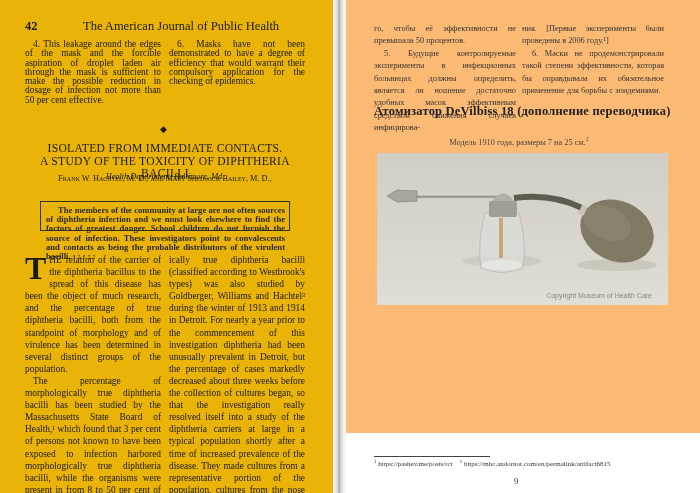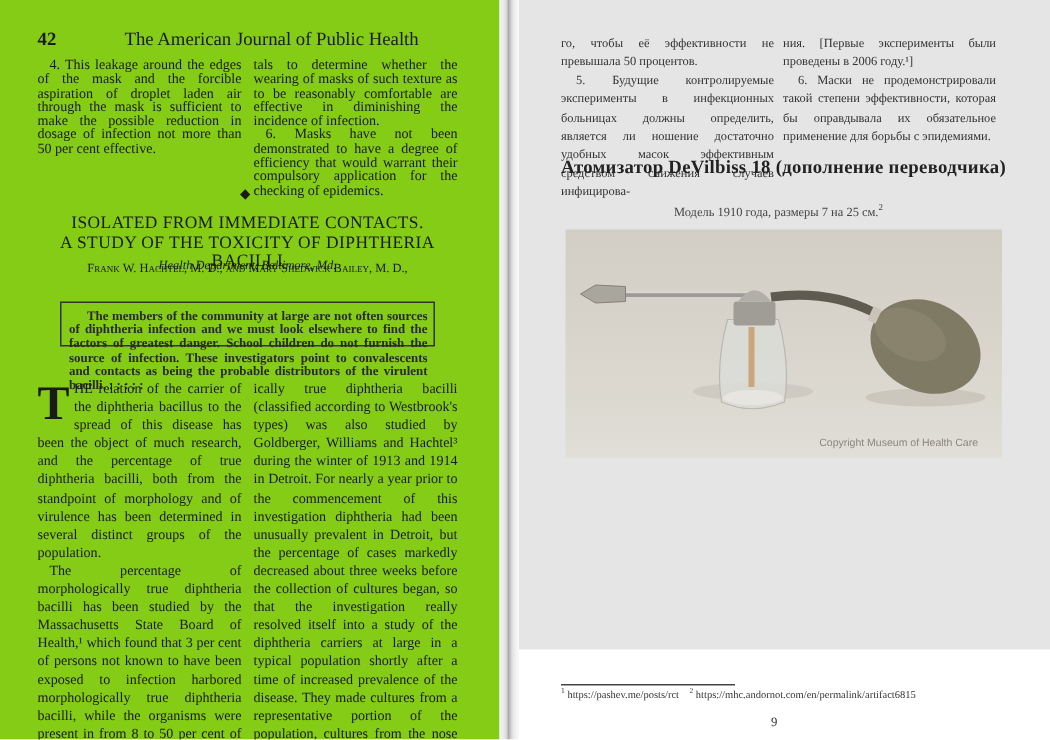--- a/index.html
+++ b/index.html
@@ -2,24 +2,24 @@
 <html><head>
   <meta charset="utf-8">
   <style>
     html, body { margin: 0; padding: 0; }
     body {
       width: 700px; height: 493px; overflow: hidden; position: relative;
       background: #ffffff;
       font-family: "Liberation Serif", "DejaVu Serif", serif;
       color: #1a1a1a;
     }
-    .page-left { position: absolute; left: 0; top: 0; width: 333px; height: 493px; background: #84cc16; }
+    .page-left { position: absolute; left: 0; top: 0; width: 333px; height: 493px; background: #eab308; }
     .divider { position: absolute; left: 333px; top: 0; width: 13px; height: 493px;
       background: linear-gradient(to right, #f4f4f4 0px, #e9e9e9 3px, #d2d2d2 5px, #a8a8a8 6px, #c4c4c4 7px, #e6e6e6 9px, #f7f7f7 12px); }
-    .page-right { position: absolute; left: 346px; top: 0; width: 354px; height: 433px; background: #e5e5e5; }
+    .page-right { position: absolute; left: 346px; top: 0; width: 354px; height: 433px; background: #fdba74; }
 
     
     .lp-header { position: absolute; top: 19px; left: 25px; width: 280px; font-size: 12.5px; }
     .lp-header .pno { position: absolute; left: 0; font-weight: bold; }
     .lp-header .jtitle { position: absolute; left: 58px; }
     .cols2 { position: absolute; left: 25px; width: 280px; display: flex; justify-content: space-between; }
     .col { width: 136px; font-size: 9.4px; line-height: 9.3px; text-align: justify; hyphens: auto; }
     .col p { margin: 0; text-indent: 8px; }
     .col p.noind { text-indent: 0; }
     .top-cols { top: 40px; }
@@ -58,21 +58,20 @@
   <div class="lp-header">
     <span class="pno">42</span>
     <span class="jtitle">The American Journal of Public Health</span>
   </div>
 
   <div class="cols2 top-cols">
     <div class="col">
       <p>4. This leakage around the edges of the mask and the forcible aspiration of droplet laden air through the mask is sufficient to make the possible reduction in dosage of infection not more than 50 per cent effective.</p>
     </div>
     <div class="col">
-      <p class="noind">tals to determine whether the wearing of masks of such texture as to be reasonably comfortable are effective in diminishing the incidence of infection.</p>
       <p>6. Masks have not been demonstrated to have a degree of efficiency that would warrant their compulsory application for the checking of epidemics.</p>
     </div>
   </div>
 
   <div class="ornament">◆</div>
 
   <div class="article-title">
     <div>ISOLATED FROM IMMEDIATE CONTACTS.</div>
     <div>A STUDY OF THE TOXICITY OF DIPHTHERIA BACILLI</div>
   </div>

